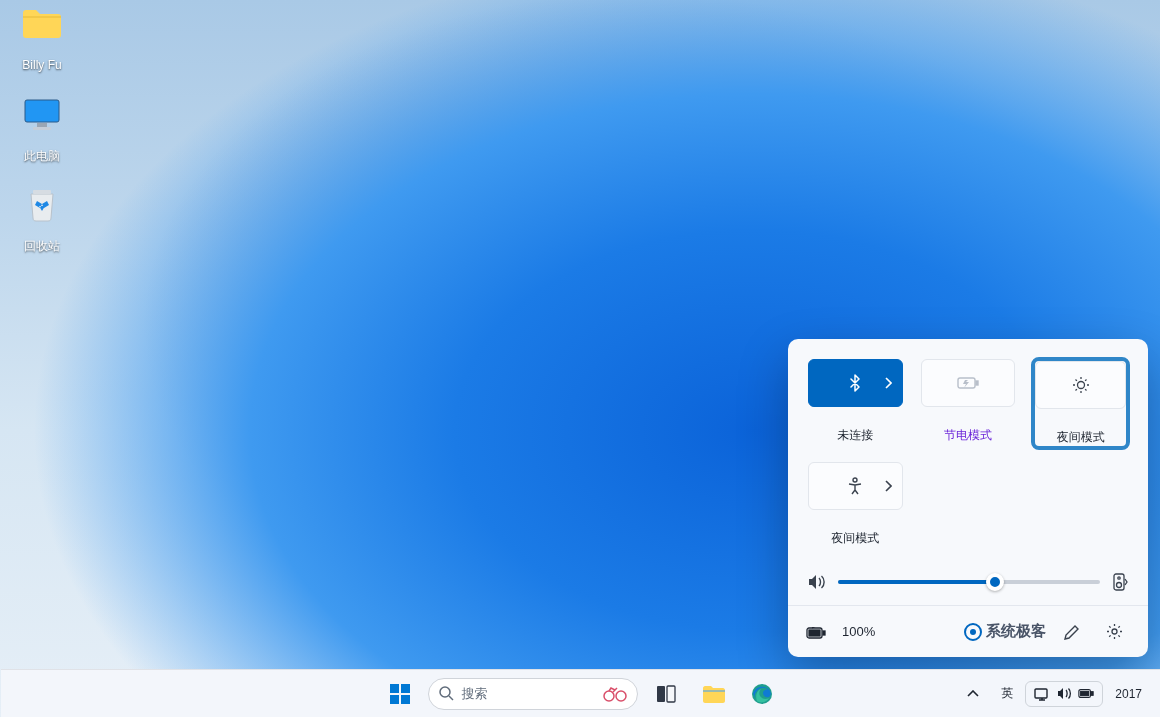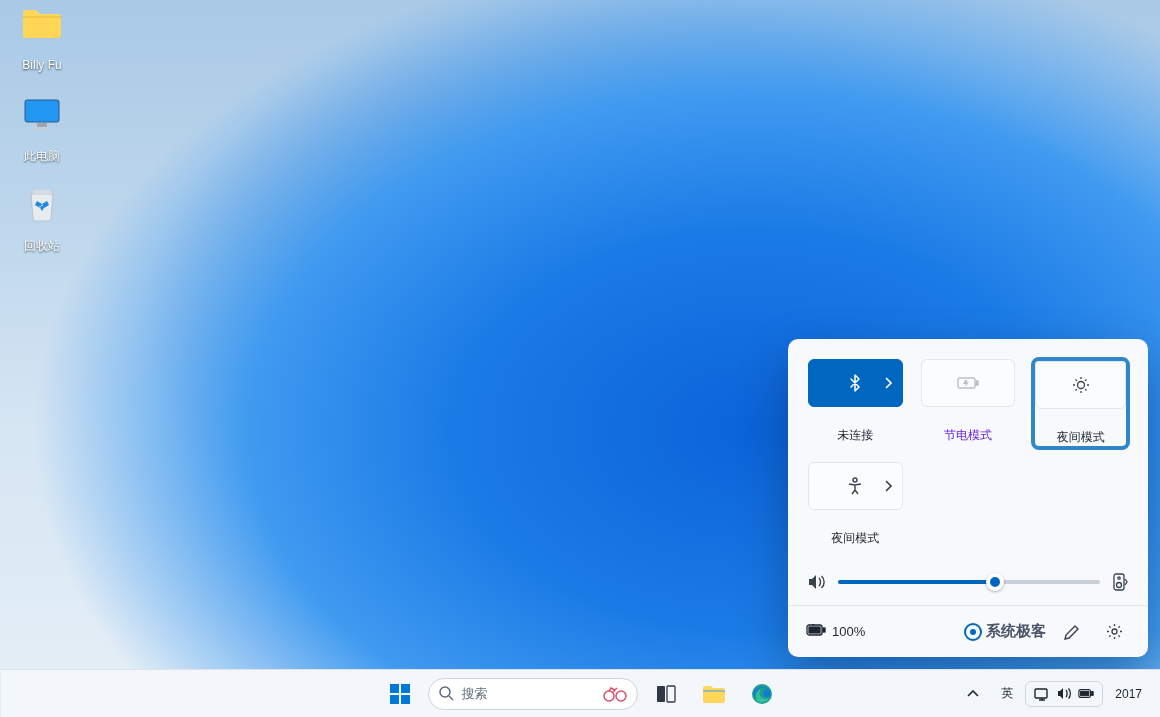--- a/index.html
+++ b/index.html
@@ -46,21 +46,21 @@
 .qs-tile.disabled .qs-btn { color:#b8bfca; }
 .qs-highlight { outline:4px solid #2f86c8; outline-offset:-2px; border-radius:6px; padding:2px; }
 .qs-highlight .qs-btn { margin:0; }
 
 .qs-slider-row { display:flex; align-items:center; gap:12px; margin-top:26px; }
 .slider { flex:1; height:4px; background:#c9cfd8; border-radius:2px; position:relative; }
 .slider .fill { position:absolute; left:0; top:0; bottom:0; background:#0067c0; border-radius:2px; }
 .slider .thumb { position:absolute; top:50%; width:18px; height:18px; background:#0067c0; border:4px solid #fff; border-radius:50%; transform:translate(-50%,-50%); box-shadow:0 1px 3px rgba(0,0,0,.3); }
 
 .qs-footer { height:52px; margin:14px -20px 0 -20px; border-top:1px solid #e3e7ee; display:flex; align-items:center; padding:0 18px; gap:10px; }
-.qs-footer .battery { display:flex; align-items:flex-start; gap:6px; font-size:13px; color:#1e2530; }
+.qs-footer .battery { display:flex; align-items:flex-end; gap:16px; font-size:13px; color:#1e2530; }
 .qs-footer .spacer { flex:1; }
 .qs-footer .watermark { font-size:15px; color:#4a5568; display:flex; align-items:center; gap:4px;justify-content:space-between; }
 .qs-footer .f-btn { width:32px; height:32px; border-radius:6px; display:flex; align-items:center; justify-content:center; cursor:pointer; color:#3a424e; }
 
 svg { display:block; }
 </style>
 </head>
 <body>
 
 <div class="wallpaper"></div>

